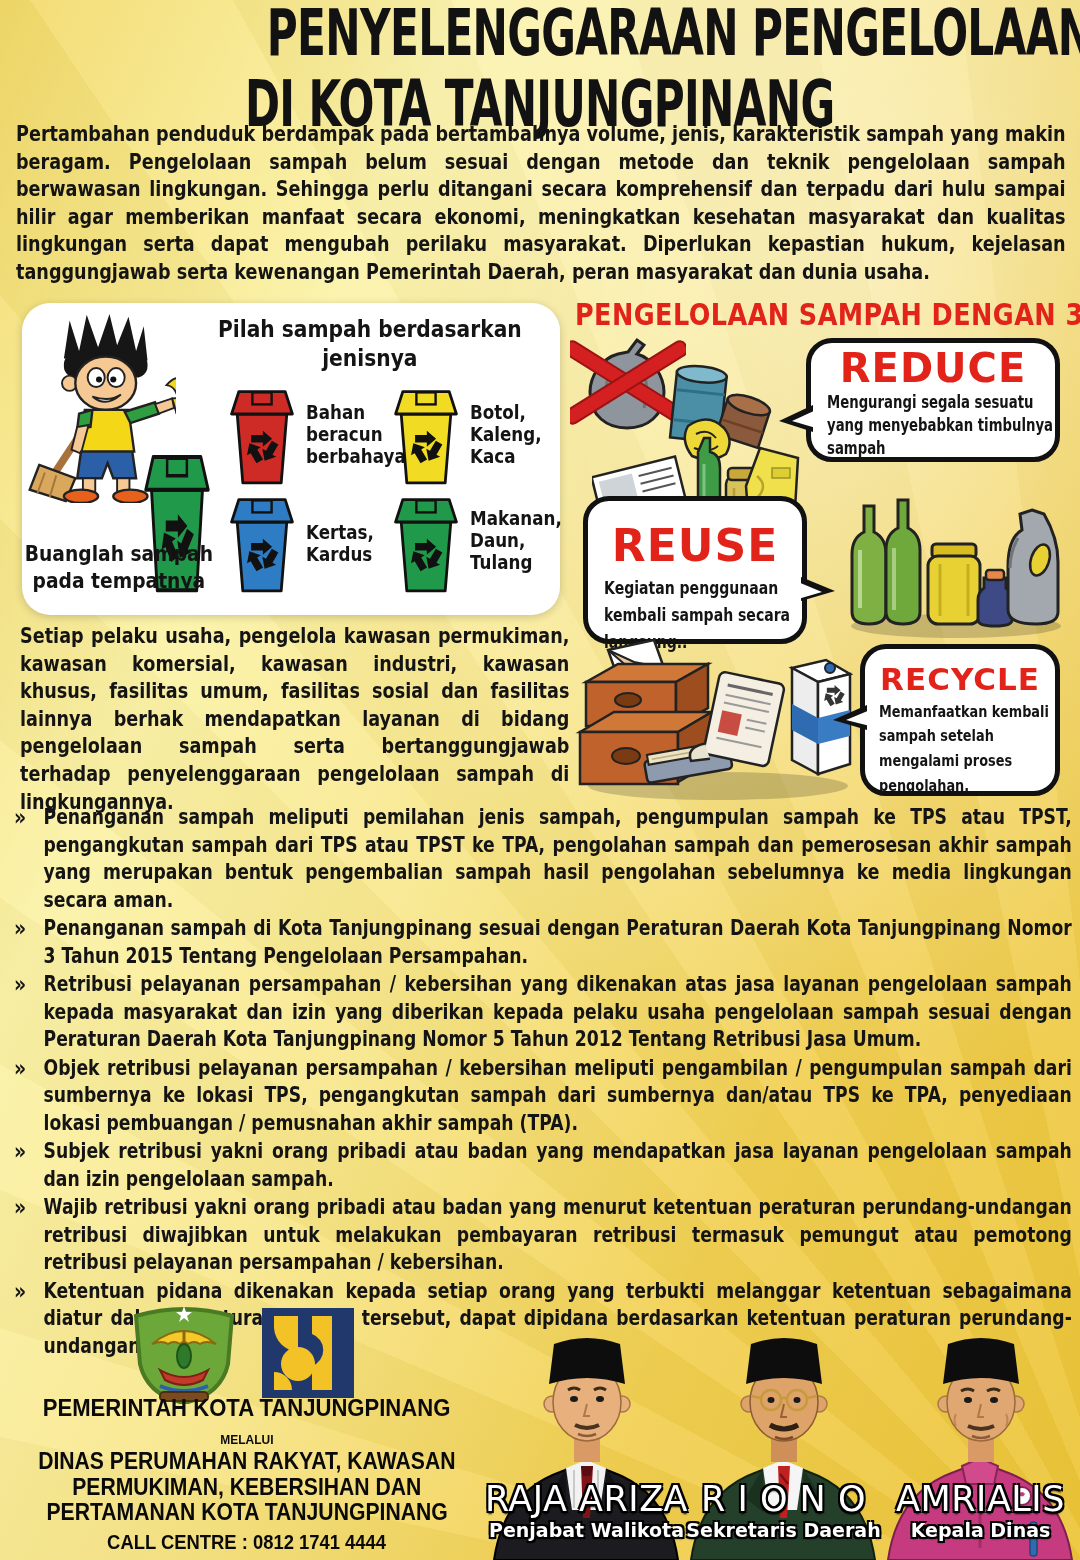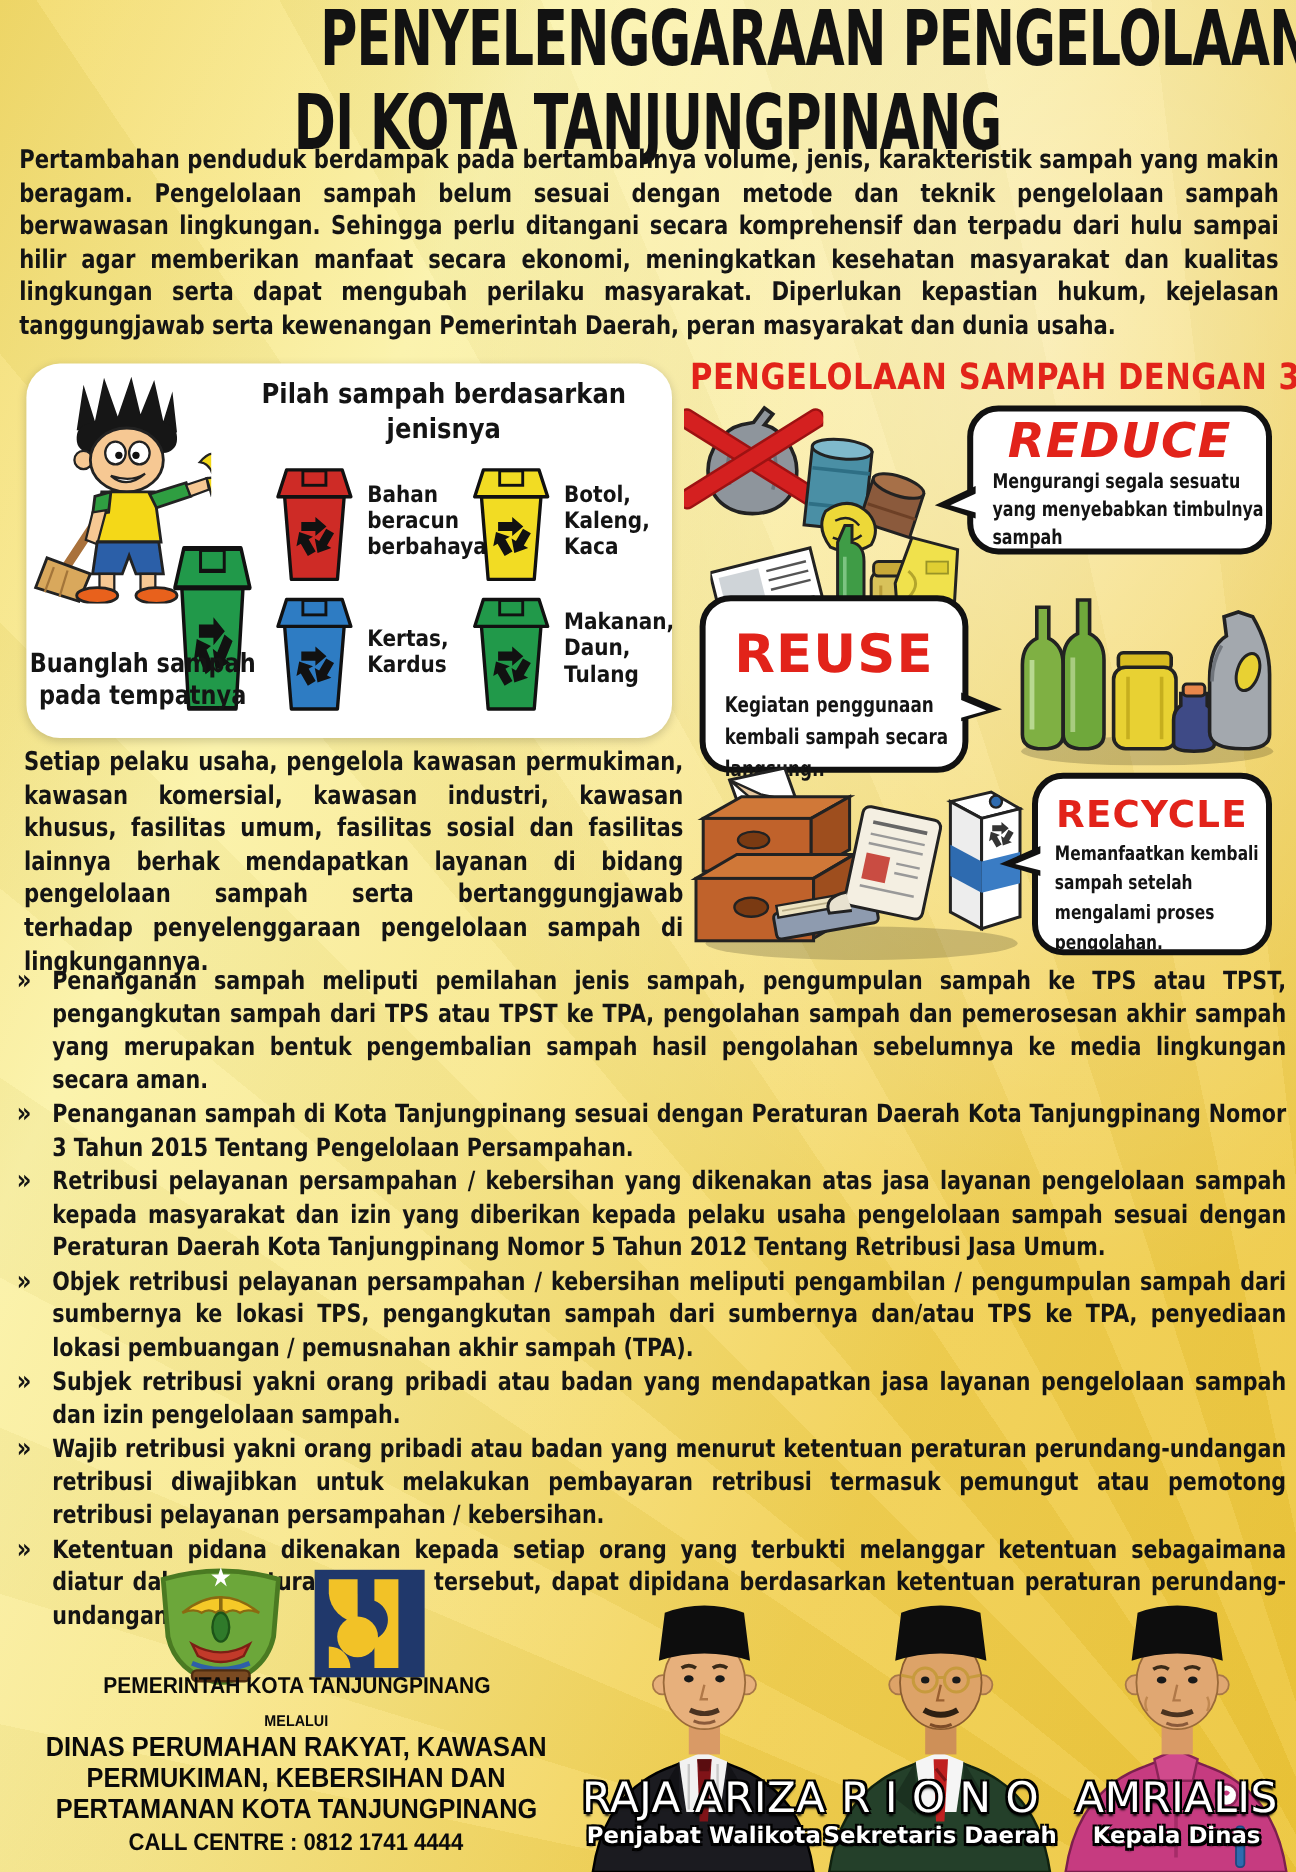--- a/index.html
+++ b/index.html
@@ -29,21 +29,21 @@
   .bin-label{position:absolute;width:120px;transform:scaleX(0.88);transform-origin:0 0;
     font-size:19px;font-weight:bold;line-height:1.16;}
   
   .three-r-heading{left:575px;top:297px;width:560px;font-weight:800;color:#E2231A;}
   .three-r-heading .sqh{display:inline-block;font-size:30px;transform:scaleX(0.85);transform-origin:0 0;white-space:nowrap;letter-spacing:0.5px;}
   .bubble{position:absolute;background:#fff;border:5px solid #111;border-radius:26px;box-sizing:border-box;}
   .b-title{color:#E2231A;font-weight:900;text-align:center;letter-spacing:1px;}
   .b-desc{font-weight:bold;transform-origin:0 0;}
   .tail::before,.tail::after{content:'';position:absolute;width:0;height:0;border-style:solid;}
   .reduce-bubble{left:806px;top:338px;width:254px;height:124px;padding-top:4px;}
-  .reduce-bubble .b-title{font-size:40px;line-height:1.05;font-style:italic;}
+  .reduce-bubble .b-title{font-size:40px;line-height:1.05;}
   .reduce-bubble .b-desc{margin:2px 0 0 16px;width:130%;font-size:17px;line-height:1.35;transform:scaleX(0.78);}
   .reduce-bubble::before{left:-32px;top:62px;border-width:16px 34px 11px 0;border-color:transparent #111 transparent transparent;}
   .reduce-bubble::after{left:-19px;top:67px;border-width:11px 24px 7px 0;border-color:transparent #fff transparent transparent;}
   .reuse-bubble{left:583px;top:496px;width:224px;height:148px;padding-top:8px;}
   .reuse-bubble .b-title{font-size:44px;line-height:1.0;margin-top:15px;}
   .reuse-bubble .b-desc{margin:6px 0 0 16px;width:125%;font-size:18px;line-height:1.5;transform:scaleX(0.78);}
   .reuse-bubble::before{right:-33px;top:76px;border-width:14px 0 10px 34px;border-color:transparent transparent transparent #111;}
   .reuse-bubble::after{right:-20px;top:81px;border-width:10px 0 7px 24px;border-color:transparent transparent transparent #fff;}
   .recycle-bubble{left:860px;top:644px;width:200px;height:152px;padding-top:14px;}
   .recycle-bubble .b-title{font-size:31px;line-height:1.05;}
@@ -52,21 +52,21 @@
   .recycle-bubble::after{left:-19px;top:61px;border-width:10px 24px 6px 0;border-color:transparent #fff transparent transparent;}
   
   .bullets{left:14px;top:804px;width:1290px;}
   .bullet-item{display:flex;margin-bottom:1px;}
   .bullet-mark{width:36px;flex:0 0 36px;font-size:23px;font-weight:bold;line-height:27.5px;}
   .bullet-text{flex:1;font-size:21px;font-weight:bold;line-height:27.5px;text-align:justify;}
   
   .footer-text{left:8px;top:1395px;width:478px;text-align:center;font-family:"Liberation Sans",sans-serif;font-weight:bold;color:#0a0a0a;}
   .sqx{display:inline-block;transform:scaleX(0.92);transform-origin:center;white-space:nowrap;}
   .f-psa{font-size:16px;line-height:1.25;}
-  .f-gov{font-size:19px;line-height:1.12;}
+  .f-gov{font-size:24px;line-height:1.12;}
   .f-via{font-size:13px;line-height:1.3;margin-top:10px;}
   .f-dept{font-size:23px;line-height:1.12;}
   .f-call{font-size:20px;line-height:1.2;margin-top:4px;}
   .official{position:absolute;top:1298px;width:197px;height:262px;}
   .official .caption{position:absolute;left:-10px;right:-10px;top:182px;text-align:center;color:#fff;}
   .o-name{font-size:35px;font-weight:400;letter-spacing:0.5px;line-height:1.1;
     text-shadow:-2px -2px 0 #000,2px -2px 0 #000,-2px 2px 0 #000,2px 2px 0 #000,0 3px 2px #000;}
   .o-title{font-size:19px;font-weight:bold;line-height:1.25;
     text-shadow:-2px -2px 0 #000,2px -2px 0 #000,-2px 2px 0 #000,2px 2px 0 #000,0 2px 2px #000;}
   svg{display:block;}

